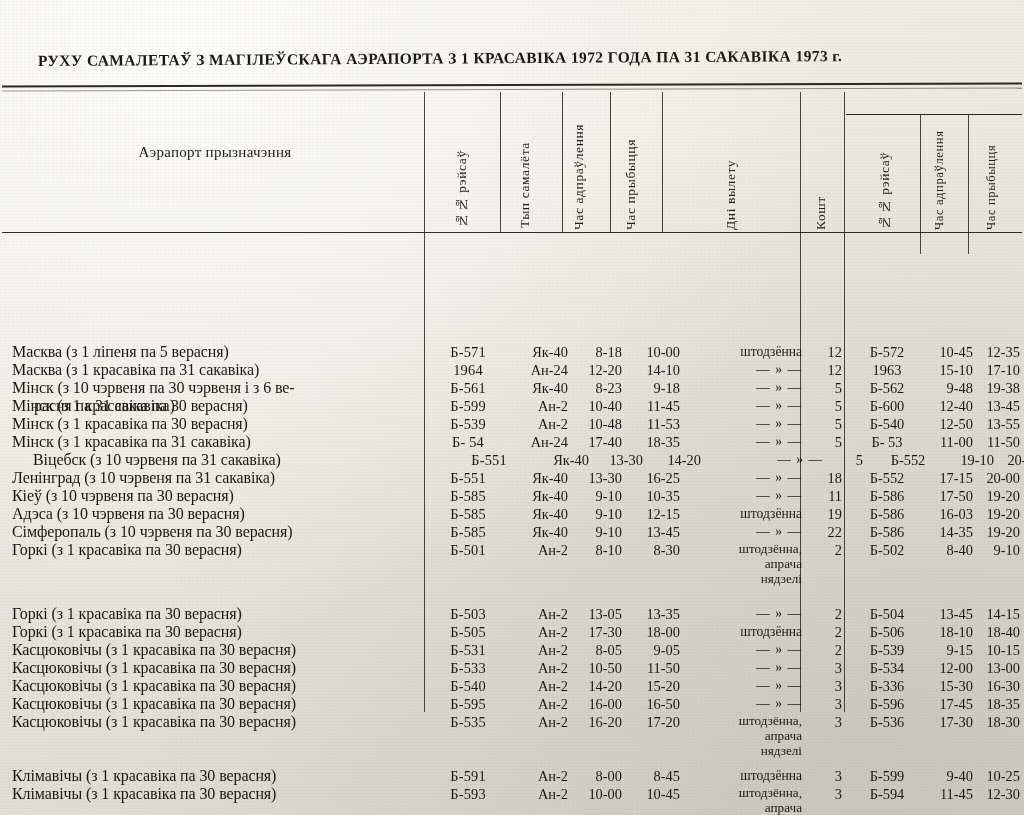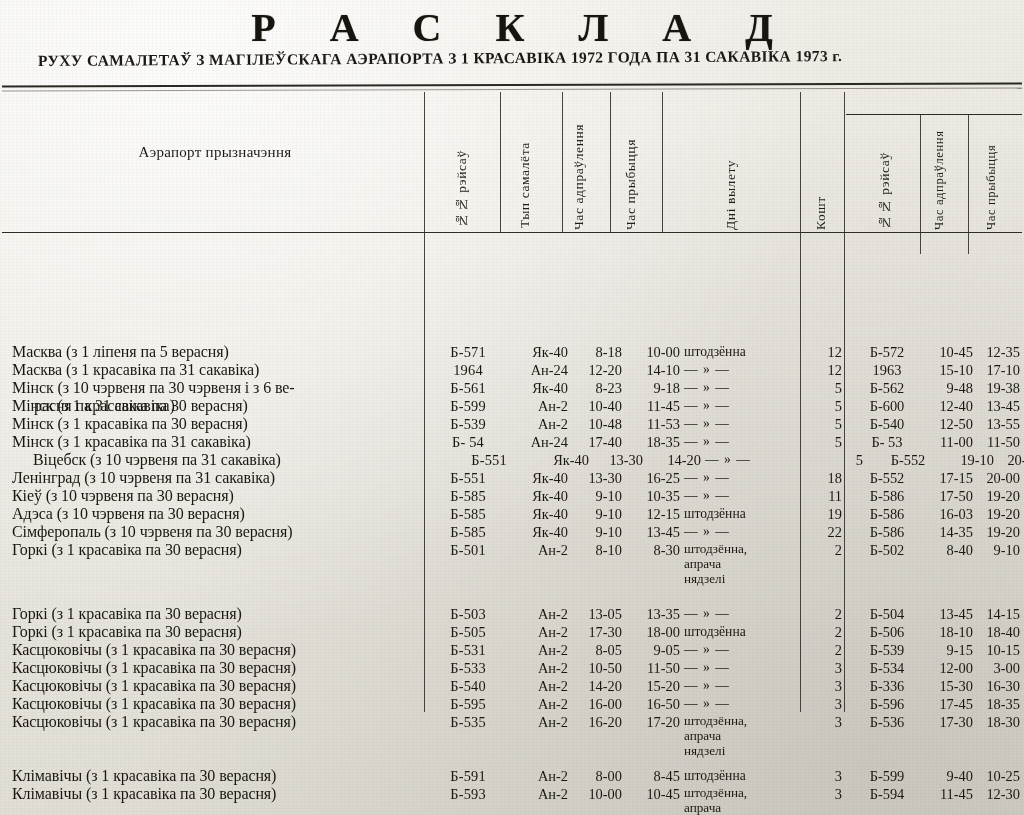--- a/index.html
+++ b/index.html
@@ -84,37 +84,36 @@
   
   .rows{position:absolute;left:0;right:0;top:155px;bottom:0;}
   .row{position:absolute;left:0;right:0;height:18px;}
   .c{position:absolute;font-size:14.4px;line-height:18px;white-space:nowrap;color:#19170f;}
   .dest{left:12px;width:408px;text-align:left;letter-spacing:-.1px;font-size:16px;}
   .dest.cont{left:34px;}
   .flt{left:432px;width:72px;text-align:center;letter-spacing:.2px;}
   .typ{left:506px;width:62px;text-align:right;}
   .dep{left:570px;width:52px;text-align:right;}
   .arr{left:628px;width:52px;text-align:right;}
-  .days{left:684px;width:118px;text-align:left;font-size:13.6px;}
+  .days{left:684px;width:118px;text-align:right;font-size:13.6px;}
   .cost{left:806px;width:36px;text-align:right;}
   .rflt{left:850px;width:74px;text-align:center;}
   .rdep{left:925px;width:48px;text-align:right;}
   .rarr{left:972px;width:48px;text-align:right;}
 
   .ditto{letter-spacing:1px;}
   .tight{font-size:13.2px;line-height:15px;}
 </style>
 </head>
 <body>
 
 <div id="paper"></div>
 <div id="sheet">
 
   <div class="masthead">
-    <div class="big-title">Р А С К Л А Д</div>
     <div class="sub-title">РУХУ САМАЛЕТАЎ З МАГІЛЕЎСКАГА АЭРАПОРТА З 1 КРАСАВІКА 1972 ГОДА ПА 31 САКАВІКА 1973 г.</div>
   </div>
   <div class="rule-top"></div>
   <div class="rule-top2"></div>
 
   <div class="tablewrap">
 
     <div class="vline" style="left:424px;height:620px;"></div>
     <div class="vline" style="left:500px;height:140px;"></div>
     <div class="vline" style="left:562px;height:140px;"></div>
@@ -333,21 +332,21 @@
         <div class="row" style="top: 412px;">
           <div class="c dest">Касцюковічы (з 1 красавіка па 30 верасня)</div>
           <div class="c flt">Б-533</div>
           <div class="c typ">Ан-2</div>
           <div class="c dep">10-50</div>
           <div class="c arr">11-50</div>
           <div class="c days ditto">— » —</div>
           <div class="c cost">3</div>
           <div class="c rflt">Б-534</div>
           <div class="c rdep">12-00</div>
-          <div class="c rarr">3-00</div>
+          <div class="c rarr">13-00</div>
         </div>
         <div class="row" style="top: 430px;">
           <div class="c dest">Касцюковічы (з 1 красавіка па 30 верасня)</div>
           <div class="c flt">Б-540</div>
           <div class="c typ">Ан-2</div>
           <div class="c dep">14-20</div>
           <div class="c arr">15-20</div>
           <div class="c days ditto">— » —</div>
           <div class="c cost">3</div>
           <div class="c rflt">Б-336</div>

